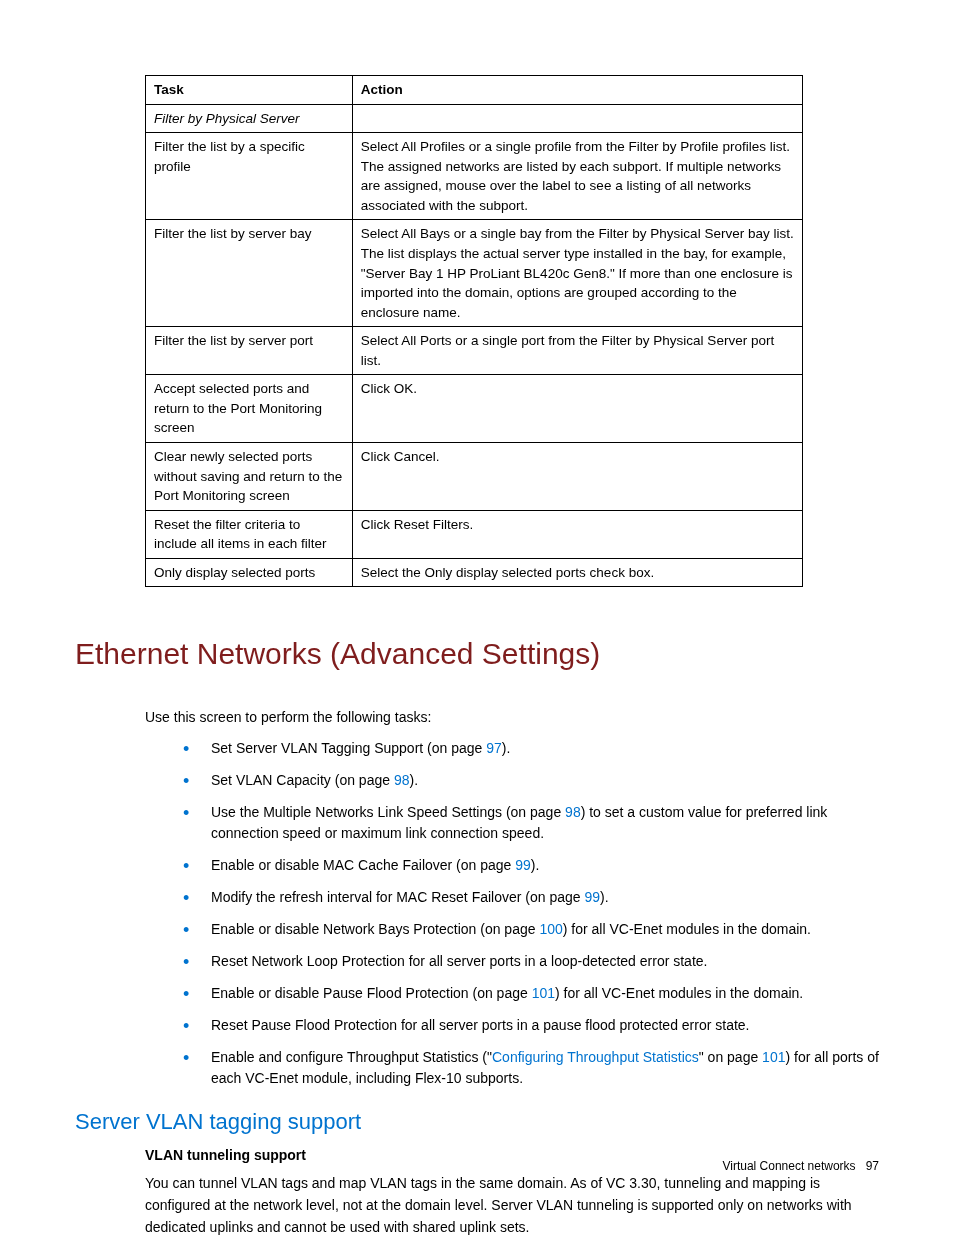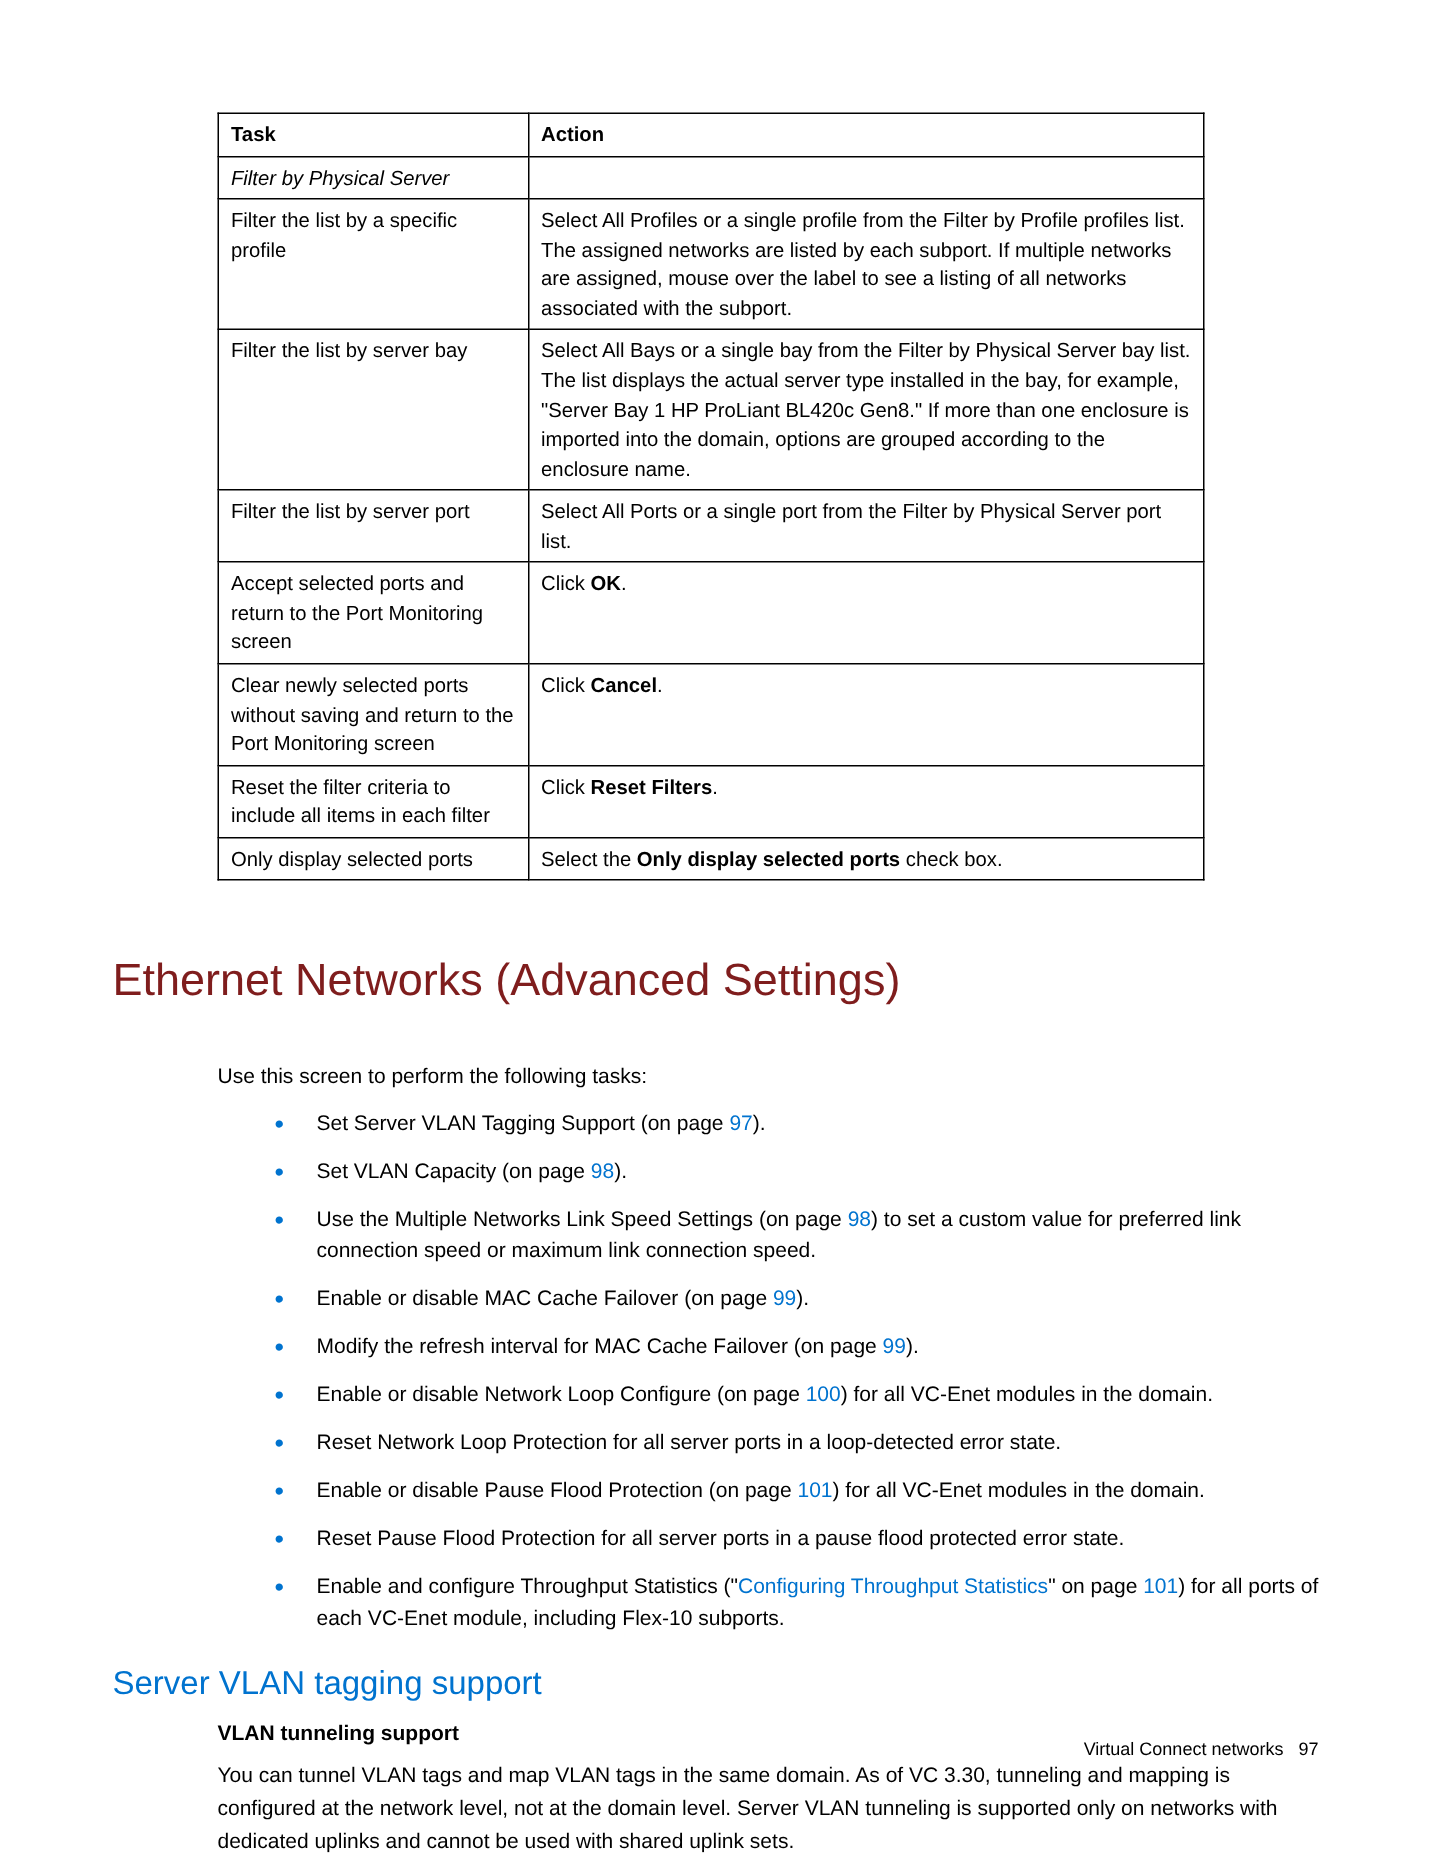--- a/index.html
+++ b/index.html
@@ -38,21 +38,21 @@
     .col-task {
       width: 207px;
     }
     .col-action {
       width: 451px;
     }
     .italic {
       font-style: italic;
     }
     .bold {
-      font-weight: bold;
+      font-weight: normal;
     }
     h1 {
       color: #7f1d1d;
       font-weight: normal;
       font-size: 30px;
       margin-top: 50px;
       margin-bottom: 18px;
       margin-left: 0;
     }
     .intro {
@@ -163,22 +163,22 @@
 
   <h1>Ethernet Networks (Advanced Settings)</h1>
 
   <p class="intro">Use this screen to perform the following tasks:</p>
 
   <ul class="bullets">
     <li><span>Set Server VLAN Tagging Support (on page </span><a class="link">97</a><span>).</span></li>
     <li><span>Set VLAN Capacity (on page </span><a class="link">98</a><span>).</span></li>
     <li><span>Use the Multiple Networks Link Speed Settings (on page </span><a class="link">98</a><span>) to set a custom value for preferred link connection speed or maximum link connection speed.</span></li>
     <li><span>Enable or disable MAC Cache Failover (on page </span><a class="link">99</a><span>).</span></li>
-    <li><span>Modify the refresh interval for MAC Cache Failover (on page </span><a class="link">99</a><span>).</span></li>
-    <li><span>Enable or disable Network Loop Configure (on page </span><a class="link">100</a><span>) for all VC-Enet modules in the domain.</span></li>
+    <li><span>Modify the refresh interval for MAC Reset Failover (on page </span><a class="link">99</a><span>).</span></li>
+    <li><span>Enable or disable Network Bays Protection (on page </span><a class="link">100</a><span>) for all VC-Enet modules in the domain.</span></li>
     <li>Reset Network Loop Protection for all server ports in a loop-detected error state.</li>
     <li><span>Enable or disable Pause Flood Protection (on page </span><a class="link">101</a><span>) for all VC-Enet modules in the domain.</span></li>
     <li>Reset Pause Flood Protection for all server ports in a pause flood protected error state.</li>
     <li><span>Enable and configure Throughput Statistics ("</span><a class="link">Configuring Throughput Statistics</a><span>" on page </span><a class="link">101</a><span>) for all ports of each VC-Enet module, including Flex-10 subports.</span></li>
   </ul>
 
   <h2>Server VLAN tagging support</h2>
 
   <p class="sub-bold">VLAN tunneling support</p>
 

